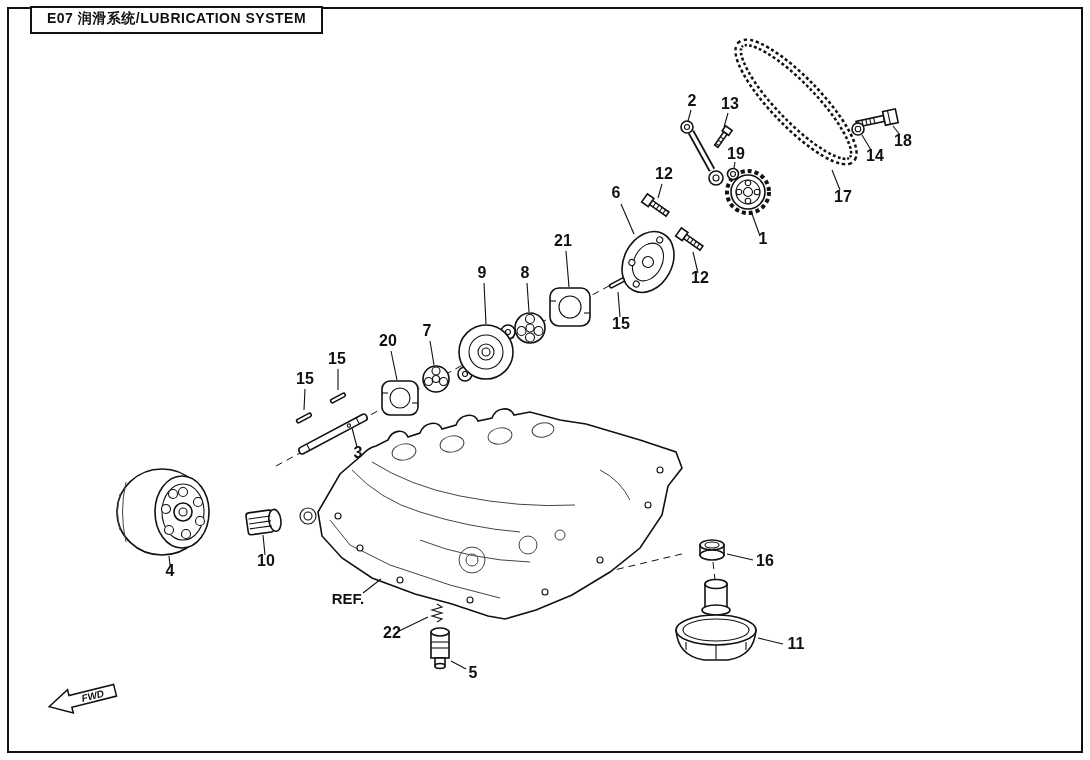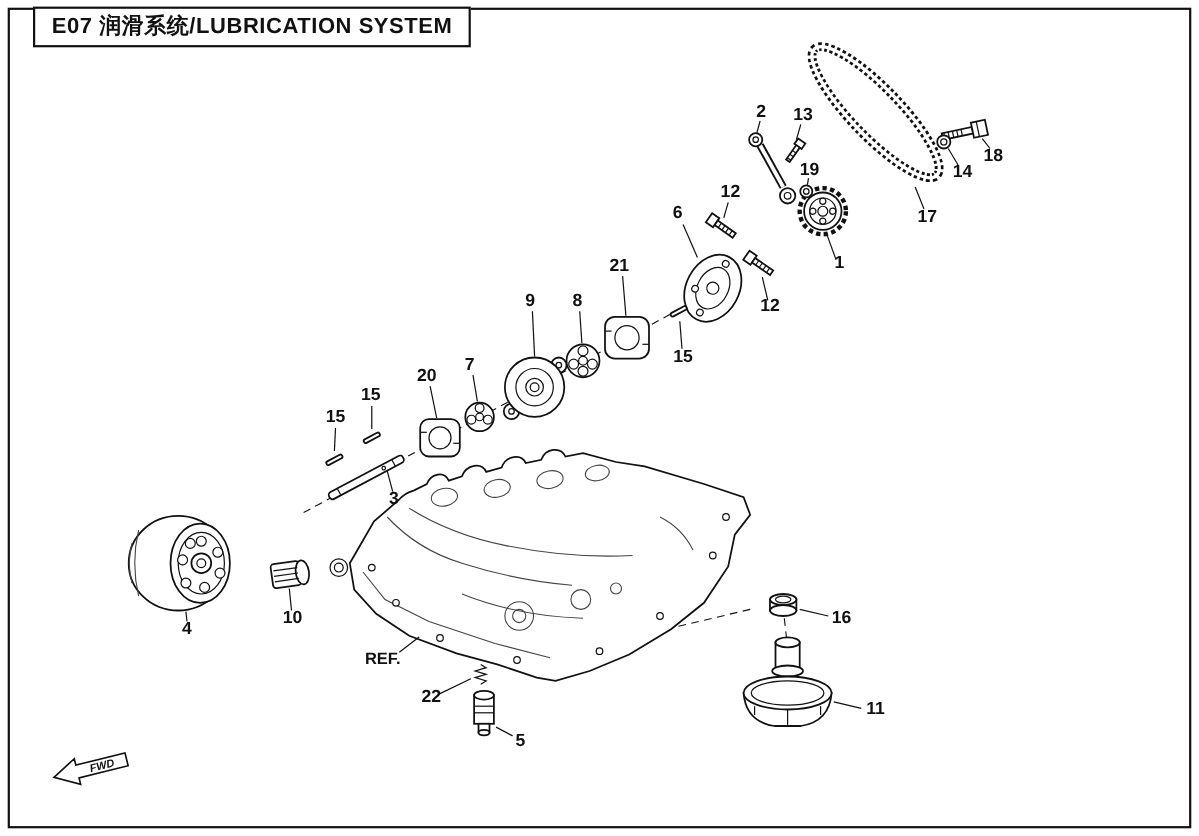--- a/index.html
+++ b/index.html
@@ -1,20 +1,20 @@
 <!DOCTYPE html>
 <html><head>
 <meta charset="utf-8">
 <style>
   html,body{margin:0;padding:0;background:#fff;}
   .page{position:relative;width:1090px;height:760px;background:#fff;
         font-family:"Liberation Sans",sans-serif;overflow:hidden;}
   .page svg{position:absolute;left:0;top:0;}
   .title-box{position:absolute;left:30px;top:6px;border:2px solid #111;
-             background:#fff;padding:2px 15px 4px;font-size:20px;font-weight:bold;
+             background:#fff;padding:2px 15px 4px;font-size:14px;font-weight:bold;
              color:#111;letter-spacing:.5px;white-space:nowrap;}
   
   .part{fill:#fff;stroke:#111;stroke-width:1.6;}
   .thin{fill:none;stroke:#111;stroke-width:1.1;}
   .detail{fill:none;stroke:#444;stroke-width:1;}
   .hole{fill:#fff;stroke:#111;stroke-width:1.1;}
   .leader{stroke:#111;stroke-width:1.1;}
   .dash{stroke:#111;stroke-width:1;stroke-dasharray:7 5;fill:none;}
   .callout{font:bold 16px "Liberation Sans",sans-serif;fill:#111;text-anchor:middle;}
   .reftxt{font:bold 15px "Liberation Sans",sans-serif;fill:#111;text-anchor:middle;}

